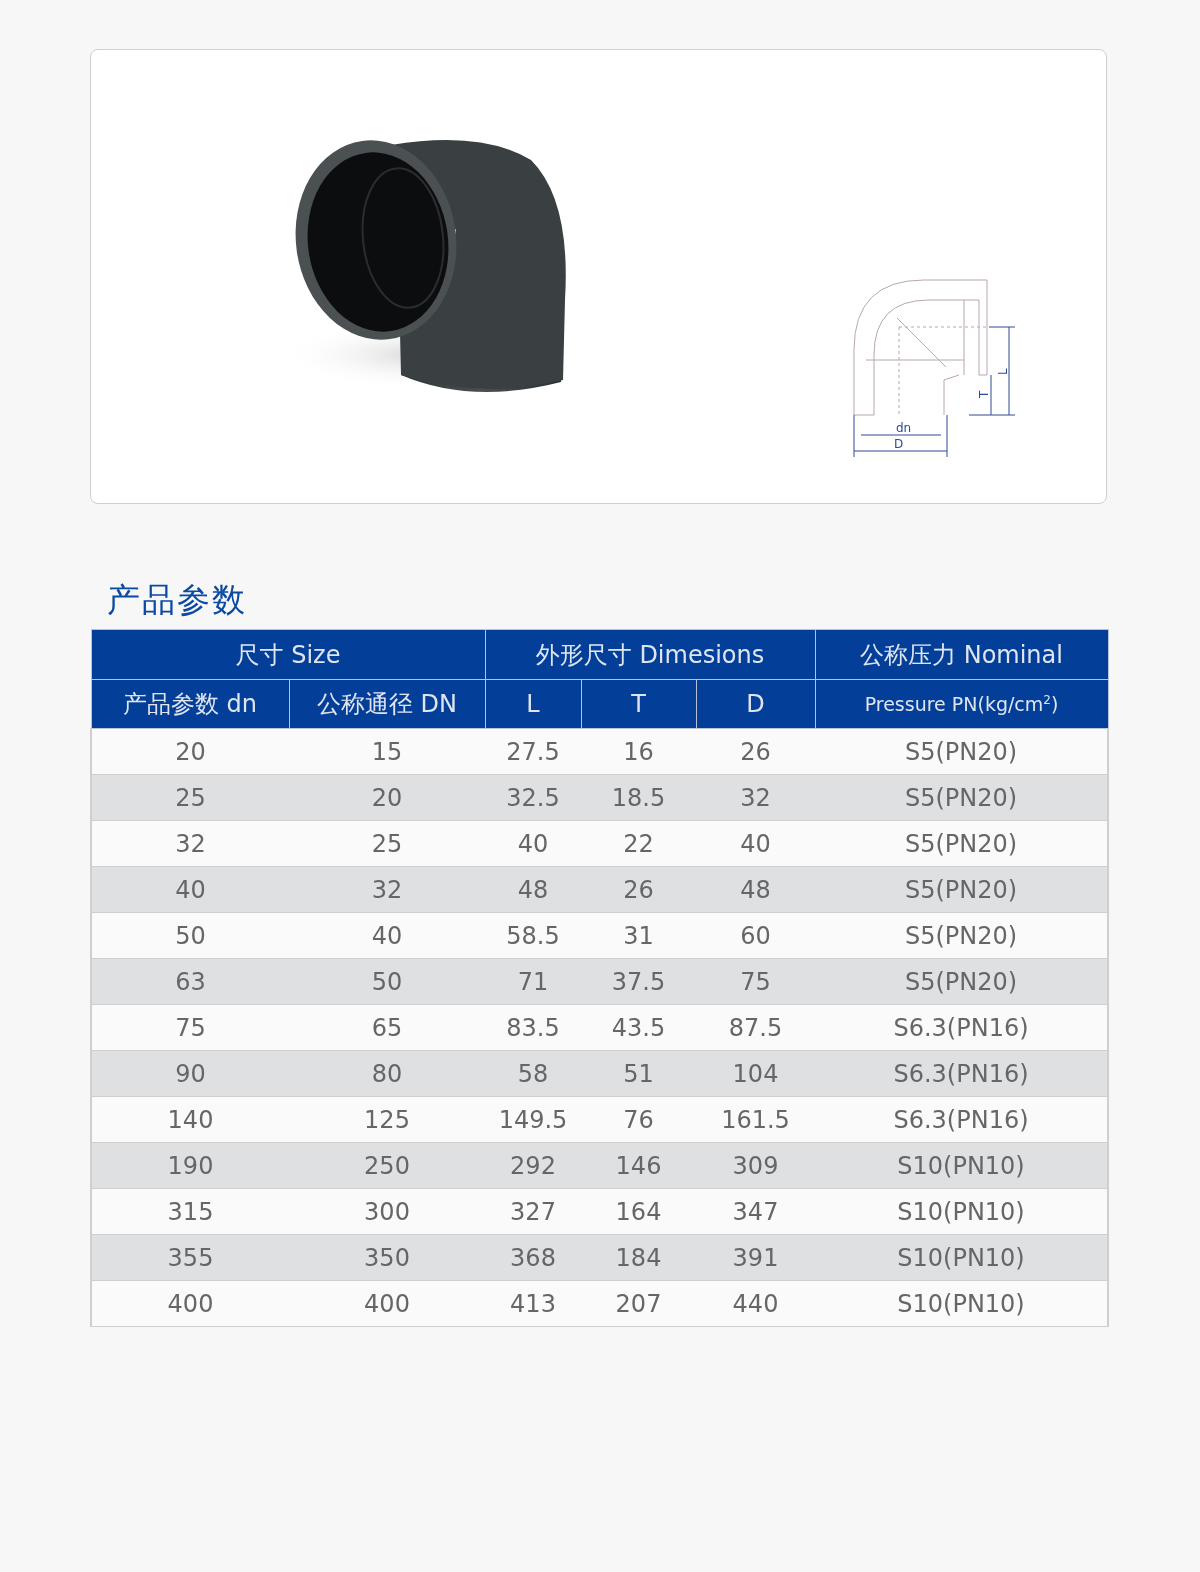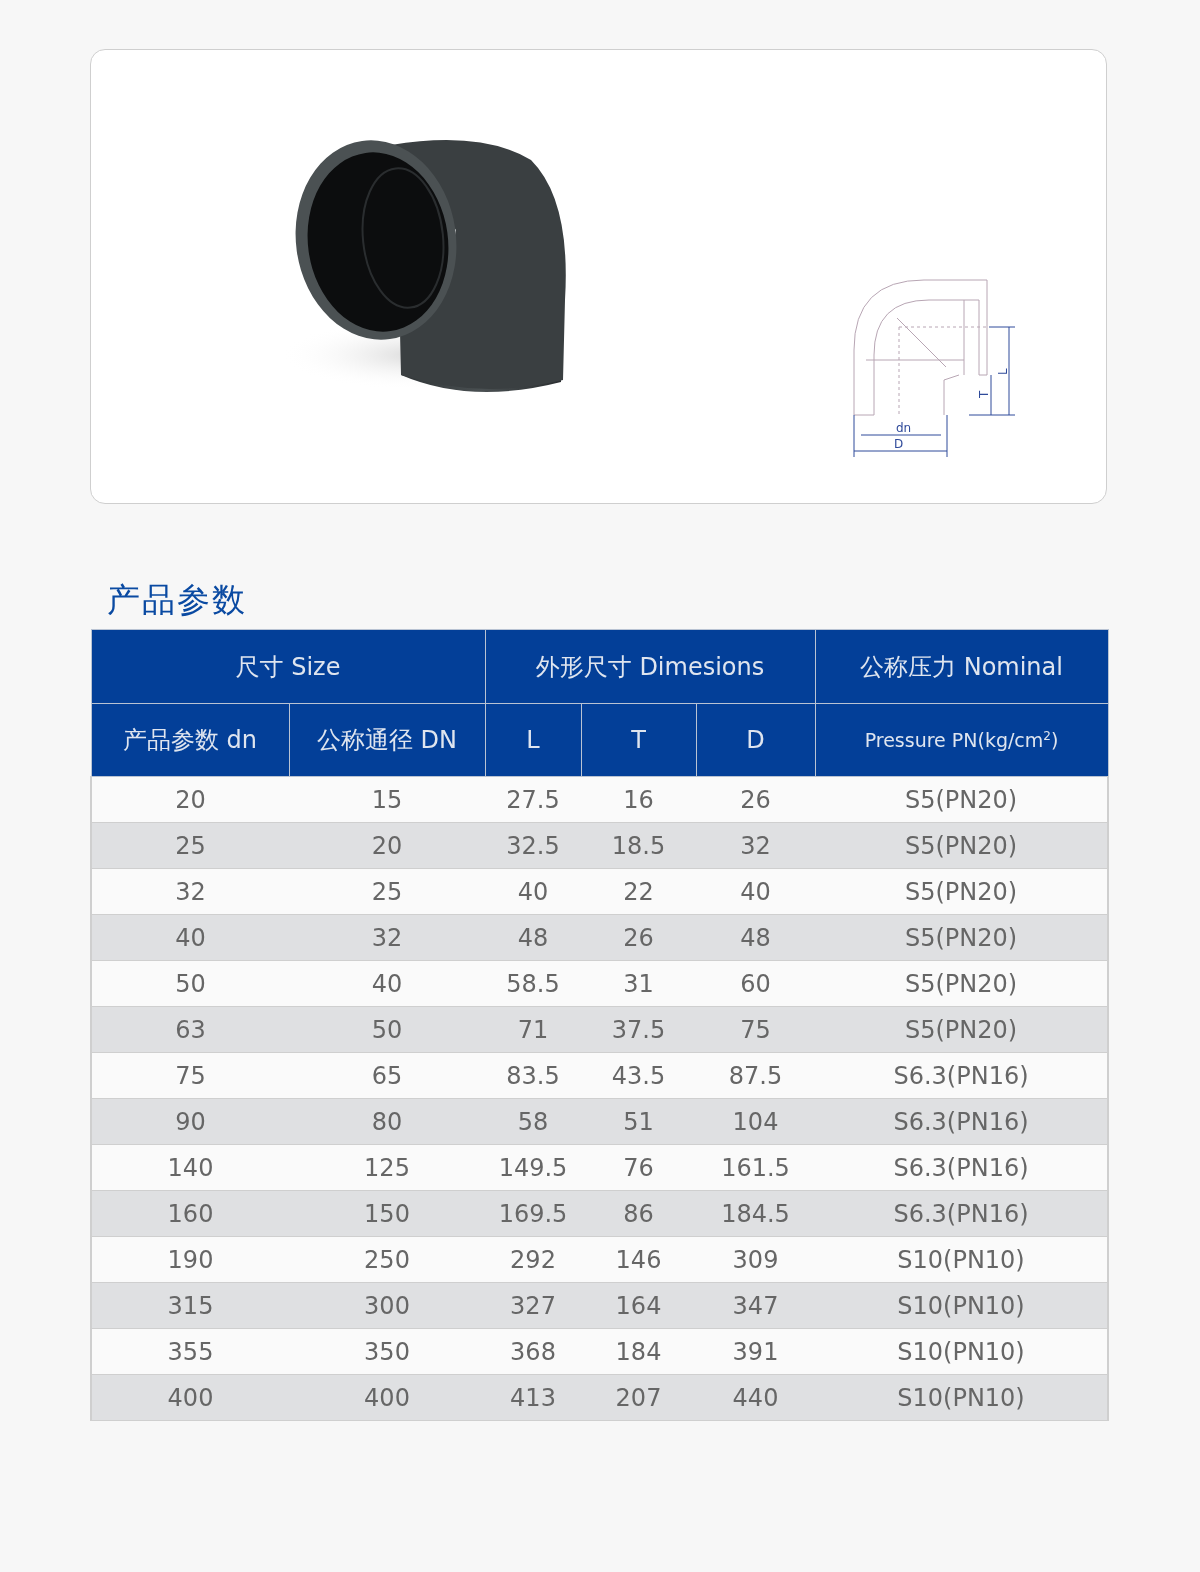--- a/index.html
+++ b/index.html
@@ -8,37 +8,37 @@
     background: #f7f7f7;
     font-family: "DejaVu Sans", "Liberation Sans", sans-serif;
     position: relative;
     overflow: hidden;
   }
   .card {
     position: absolute; left: 90px; top: 49px;
     width: 1015px; height: 453px;
     background: #ffffff;
     border: 1px solid #cfcfcf;
-    border-radius: 15px;
+    border-radius: 8px;
   }
   .photo { position: absolute; left: 190px; top: 70px; width: 310px; height: 300px; }
   .drawing { position: absolute; left: 748px; top: 225px; width: 200px; height: 185px; }
   .section-title {
     position: absolute; left: 92px; top: 563px;
     margin: 15px; font-size: 33px; font-weight: normal; color: #0a4aa2;
     letter-spacing: 2px;
   }
   table.spec {
     position: absolute; left: 90px; top: 629px;
     width: 1017px; border-collapse: collapse;
     table-layout: fixed;
   }
   table.spec th {
     background: #033f98; color: #dfe5ef; font-weight: normal;
-    border: 1px solid #b9c3d3; padding: 12px;
+    border: 1px solid #b9c3d3; padding: 0;
     font-size: 24px;
   }
   table.spec thead tr.r1 th { height: 49px; }
   table.spec thead tr.r2 th { height: 48px; }
   table.spec thead tr.r2 th.small { font-size: 19px; }
   table.spec td {
     text-align: center; font-size: 24px; color: #666666;
     height: 45px; padding: 0; border-top: 1px solid #cfcfcf; border-bottom: 1px solid #cfcfcf;
   }
   table.spec tbody tr:nth-child(odd) td { background: #fafafa; }
@@ -197,28 +197,20 @@
       </tr>
       <tr>
         <td>140</td>
         <td>125</td>
         <td>149.5</td>
         <td>76</td>
         <td>161.5</td>
         <td>S6.3(PN16)</td>
       </tr>
       <tr>
-        <td>160</td>
-        <td>150</td>
-        <td>169.5</td>
-        <td>86</td>
-        <td>184.5</td>
-        <td>S6.3(PN16)</td>
-      </tr>
-      <tr>
         <td>190</td>
         <td>250</td>
         <td>292</td>
         <td>146</td>
         <td>309</td>
         <td>S10(PN10)</td>
       </tr>
       <tr>
         <td>315</td>
         <td>300</td>

